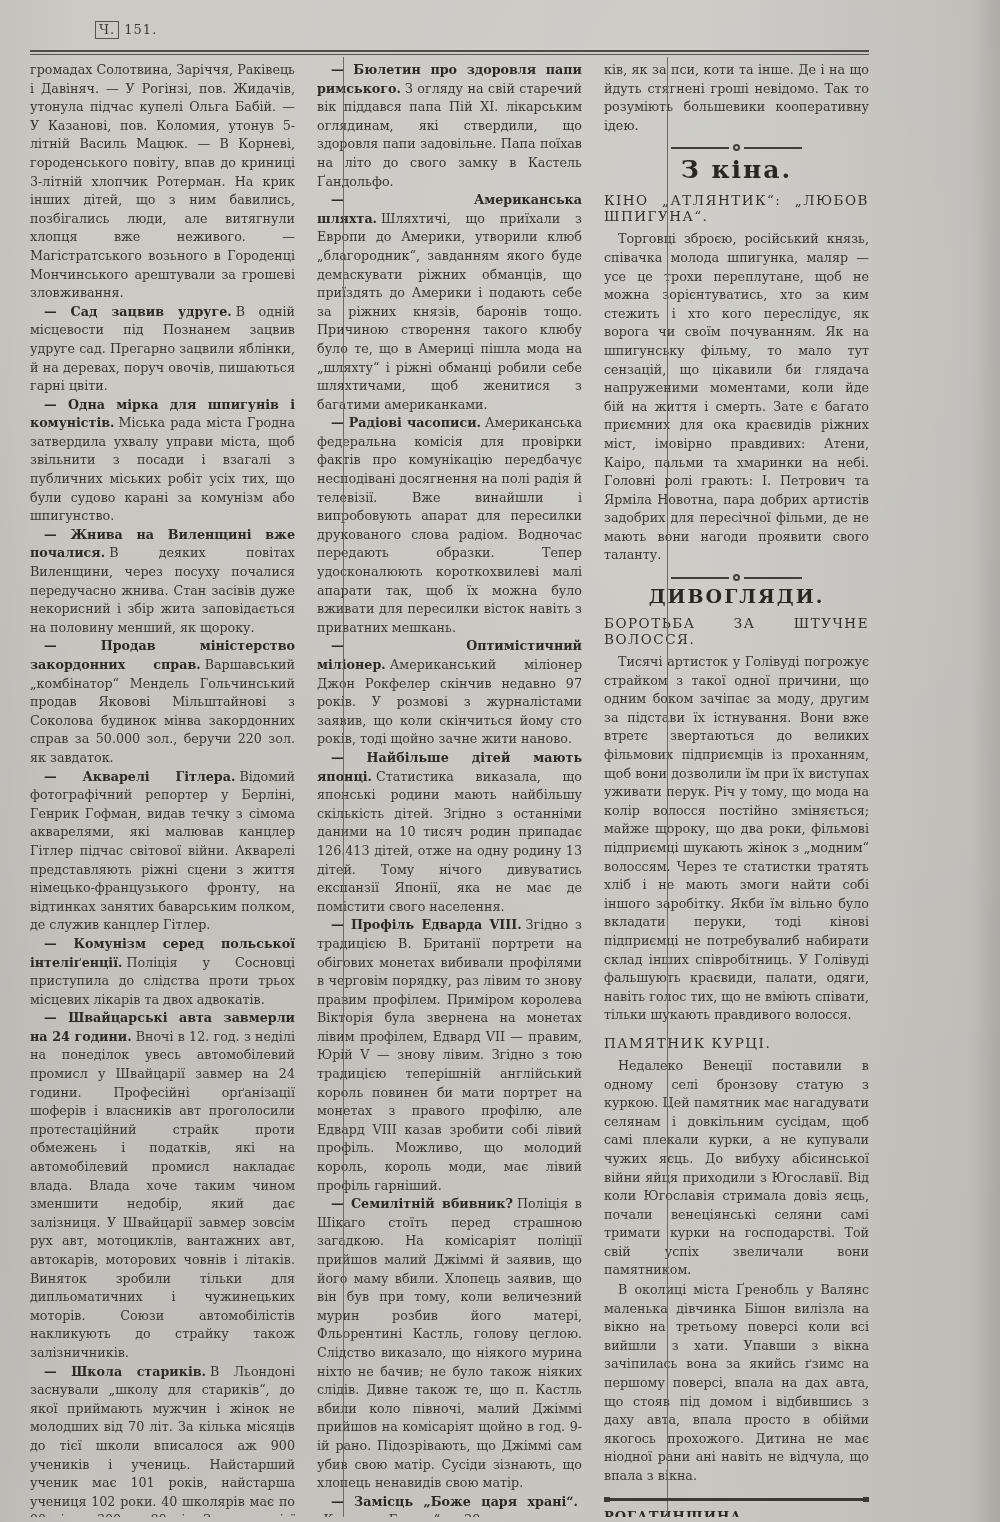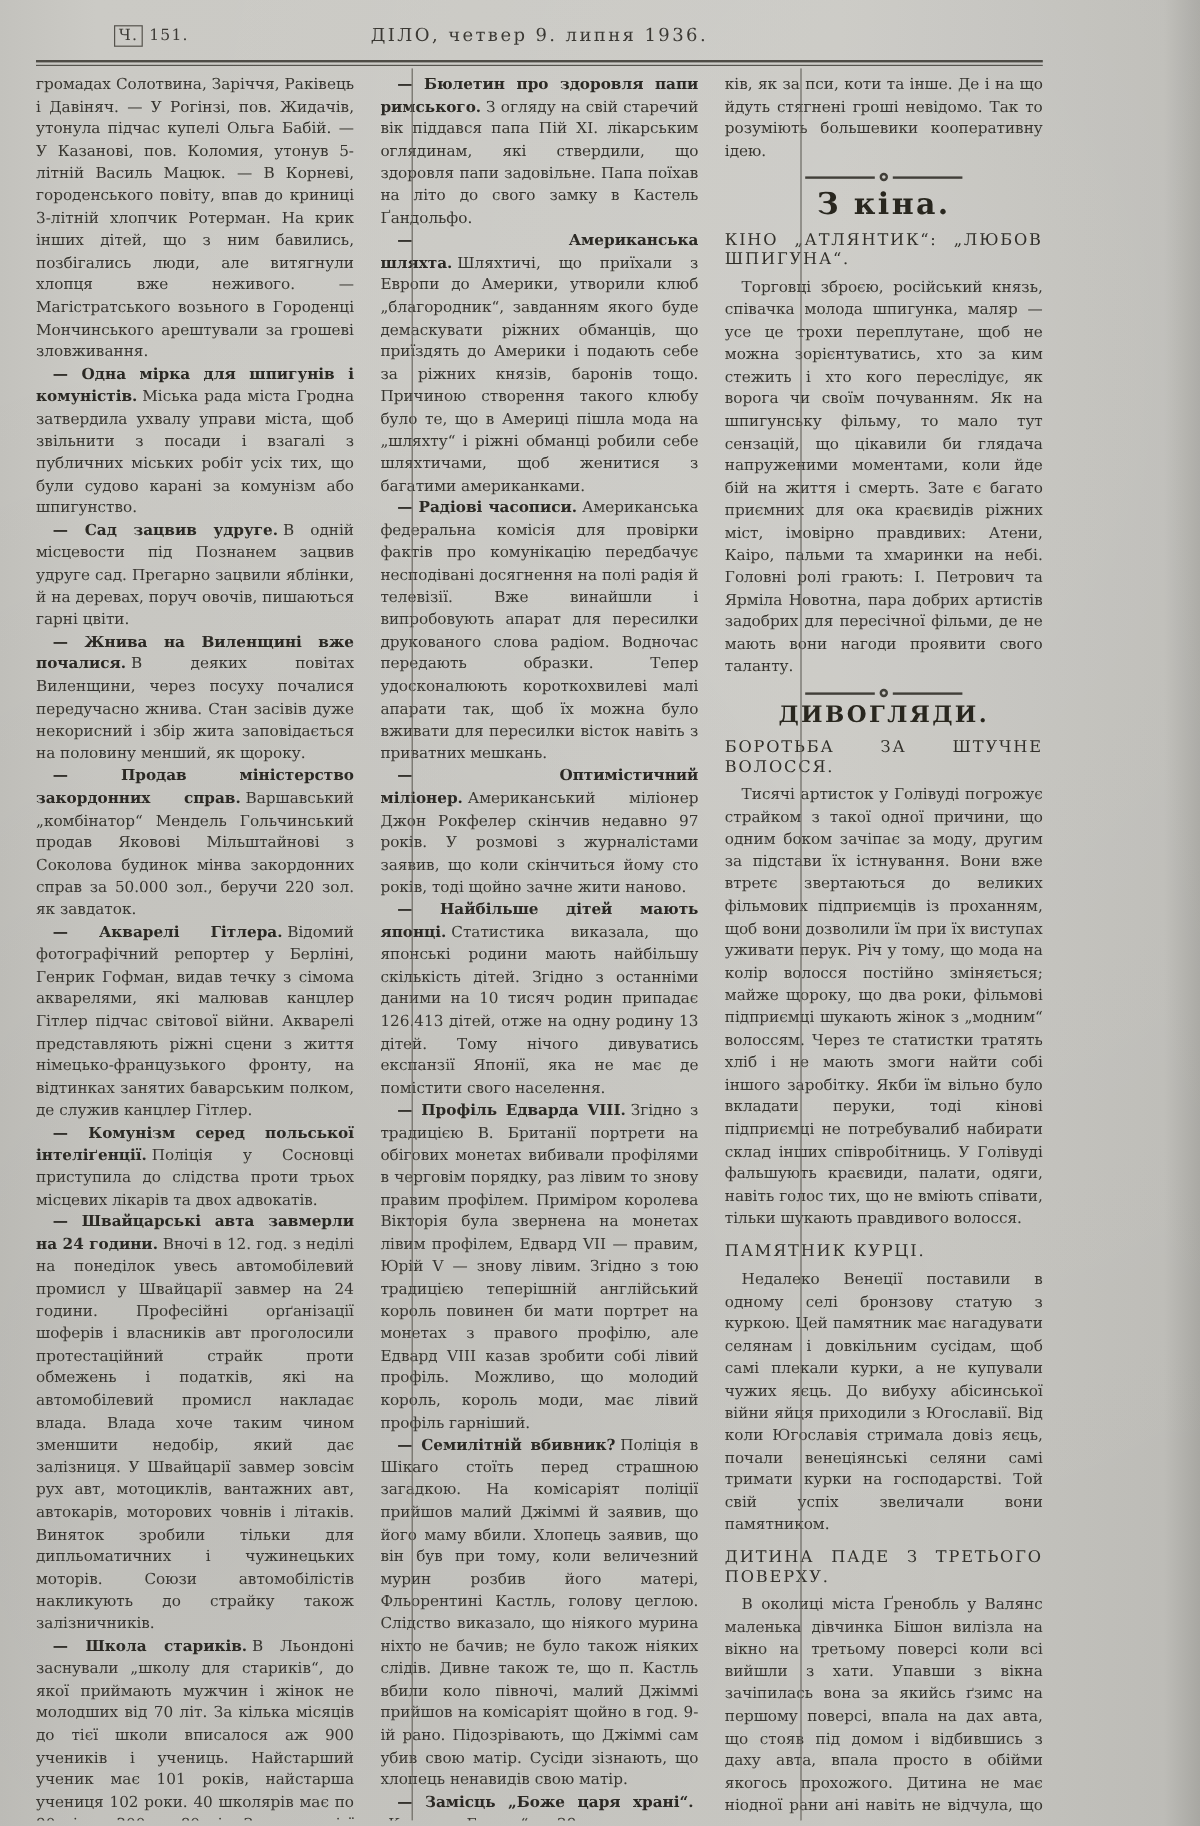--- a/index.html
+++ b/index.html
@@ -56,35 +56,34 @@
 </head>
 <body>
 
 <div class="page">
 
   <div class="header">
     <div class="issue">
       <span class="boxed">Ч.</span>
       <span>151.</span>
     </div>
-    <div class="masthead">ДІЛО, четвер 9. липня 1936.</div>
   </div>
   <div class="headrule"></div>
 
   <div class="cols">
     <div class="vrule v1"></div>
     <div class="vrule v2"></div>
 
     <div class="col">
       <p class="para cont">громадах Солотвина, Заріччя, Раківець і Давіняч. — У Рогінзі, пов. Жидачів, утонула підчас купелі Ольга Бабій. — У Казанові, пов. Коломия, утонув 5-літній Василь Мацюк. — В Корневі, городенського повіту, впав до криниці 3-літній хлопчик Ротерман. На крик інших дітей, що з ним бавились, позбігались люди, але витягнули хлопця вже неживого. — Магістратського возьного в Городенці Мончинського арештували за грошеві зловживання.</p>
       <div>
 
+          <p class="para"><b class="lead">— Сад зацвив удруге.</b><span>В одній місцевости під Познанем зацвив удруге сад. Прегарно зацвили яблінки, й на деревах, поруч овочів, пишаються гарні цвіти.</span></p>
+
           <p class="para"><b class="lead">— Одна мірка для шпигунів і комуністів.</b><span>Міська рада міста Гродна затвердила ухвалу управи міста, щоб звільнити з посади і взагалі з публичних міських робіт усіх тих, що були судово карані за комунізм або шпигунство.</span></p>
-
-          <p class="para"><b class="lead">— Сад зацвив удруге.</b><span>В одній місцевости під Познанем зацвив удруге сад. Прегарно зацвили яблінки, й на деревах, поруч овочів, пишаються гарні цвіти.</span></p>
 
           <p class="para"><b class="lead">— Жнива на Виленщині вже почалися.</b><span>В деяких повітах Виленщини, через посуху почалися передучасно жнива. Стан засівів дуже некорисний і збір жита заповідається на половину менший, як щороку.</span></p>
 
           <p class="para"><b class="lead">— Продав міністерство закордонних справ.</b><span>Варшавський „комбінатор“ Мендель Гольчинський продав Яковові Мільштайнові з Соколова будинок мінва закордонних справ за 50.000 зол., беручи 220 зол. як завдаток.</span></p>
 
           <p class="para"><b class="lead">— Акварелі Гітлера.</b><span>Відомий фотографічний репортер у Берліні, Генрик Гофман, видав течку з сімома акварелями, які малював канцлер Гітлер підчас світової війни. Акварелі представляють ріжні сцени з життя німецько-французького фронту, на відтинках занятих баварським полком, де служив канцлер Гітлер.</span></p>
 
           <p class="para"><b class="lead">— Комунізм серед польської інтеліґенції.</b><span>Поліція у Сосновці приступила до слідства проти трьох місцевих лікарів та двох адвокатів.</span></p>
 
           <p class="para"><b class="lead">— Швайцарські авта завмерли на 24 години.</b><span>Вночі в 12. год. з неділі на понеділок увесь автомобілевий промисл у Швайцарії завмер на 24 години. Професійні орґанізації шоферів і власників авт проголосили протестаційний страйк проти обмежень і податків, які на автомобілевий промисл накладає влада. Влада хоче таким чином зменшити недобір, який дає залізниця. У Швайцарії завмер зовсім рух авт, мотоциклів, вантажних авт, автокарів, моторових човнів і літаків. Виняток зробили тільки для дипльоматичних і чужинецьких моторів. Союзи автомобілістів накликують до страйку також залізничників.</span></p>
@@ -138,21 +137,20 @@
       </div>
 
       <h2 class="sec-title">ДИВОГЛЯДИ.</h2>
 
       <h3 class="sub-head first">БОРОТЬБА ЗА ШТУЧНЕ ВОЛОССЯ.</h3>
       <p class="para">Тисячі артисток у Голівуді погрожує страйком з такої одної причини, що одним боком зачіпає за моду, другим за підстави їх істнування. Вони вже втретє звертаються до великих фільмових підприємців із проханням, щоб вони дозволили їм при їх виступах уживати перук. Річ у тому, що мода на колір волосся постійно зміняється; майже щороку, що два роки, фільмові підприємці шукають жінок з „модним“ волоссям. Через те статистки тратять хліб і не мають змоги найти собі іншого заробітку. Якби їм вільно було вкладати перуки, тоді кінові підприємці не потребувалиб набирати склад інших співробітниць. У Голівуді фальшують краєвиди, палати, одяги, навіть голос тих, що не вміють співати, тільки шукають правдивого волосся.</p>
 
       <h3 class="sub-head">ПАМЯТНИК КУРЦІ.</h3>
       <p class="para">Недалеко Венеції поставили в одному селі бронзову статую з куркою. Цей памятник має нагадувати селянам і довкільним сусідам, щоб самі плекали курки, а не купували чужих яєць. До вибуху абісинської війни яйця приходили з Югославії. Від коли Югославія стримала довіз яєць, почали венеціянські селяни самі тримати курки на господарстві. Той свій успіх звеличали вони памятником.</p>
 
-      <h3 class="sub-head">ДИТИНА ПАДЕ З ТРЕТЬОГО ПОВЕРХУ.</h3>
       <p class="para">В околиці міста Ґренобль у Валянс маленька дівчинка Бішон вилізла на вікно на третьому поверсі коли всі вийшли з хати. Упавши з вікна зачіпилась вона за якийсь ґзимс на першому поверсі, впала на дах авта, що стояв під домом і відбившись з даху авта, впала просто в обійми якогось прохожого. Дитина не має ніодної рани ані навіть не відчула, що впала з вікна.</p>
 
       <div class="thickrule"></div>
 
       <h4 class="region-head">РОГАТИНЩИНА.</h4>
       <p class="para"><b class="lead">Академія в честь Гол. Отамана С. Петлюри в Чагрові</b><span>відбулася дня 5. липня при участи хорів Колоколина під проводом студ. М. Сеньковського й І. Сеньковської. Перед академією о. сов. Сеньковський та о. Лесих відправили панахиду за душу бл. п. Гол. Отамана. З програми слід відмітити виступи хорів із Колоколина, що направду можуть похвалитися гарними успіхами. Хори віспівані й мають гарний голосовий матеріял. Промова студ. Чайковського з гарним змістом і деклямація доповняли програму.</span></p>
 
     </div>
   </div>
 </div>

